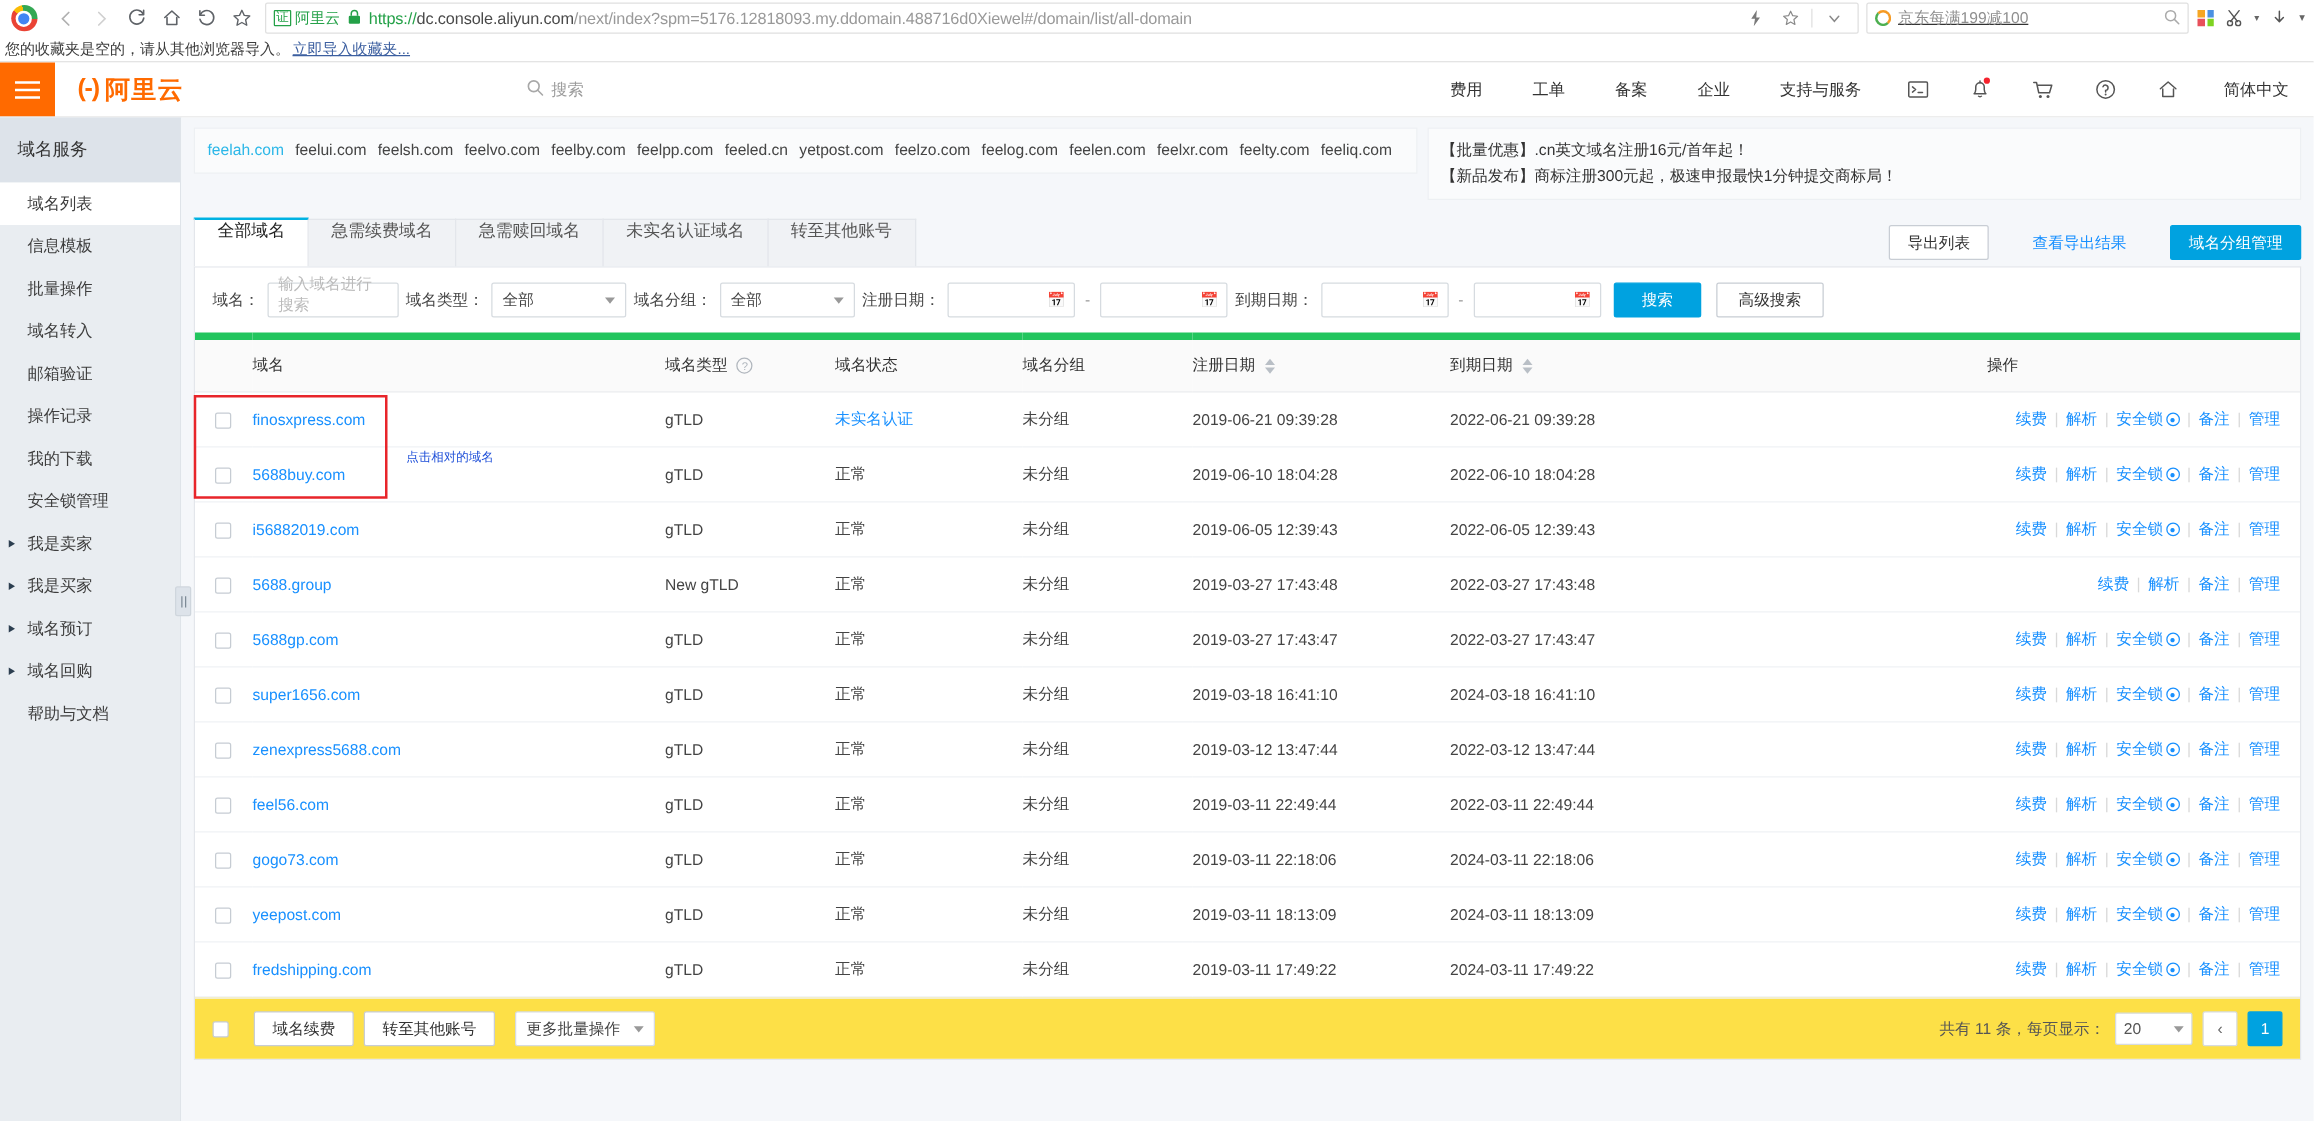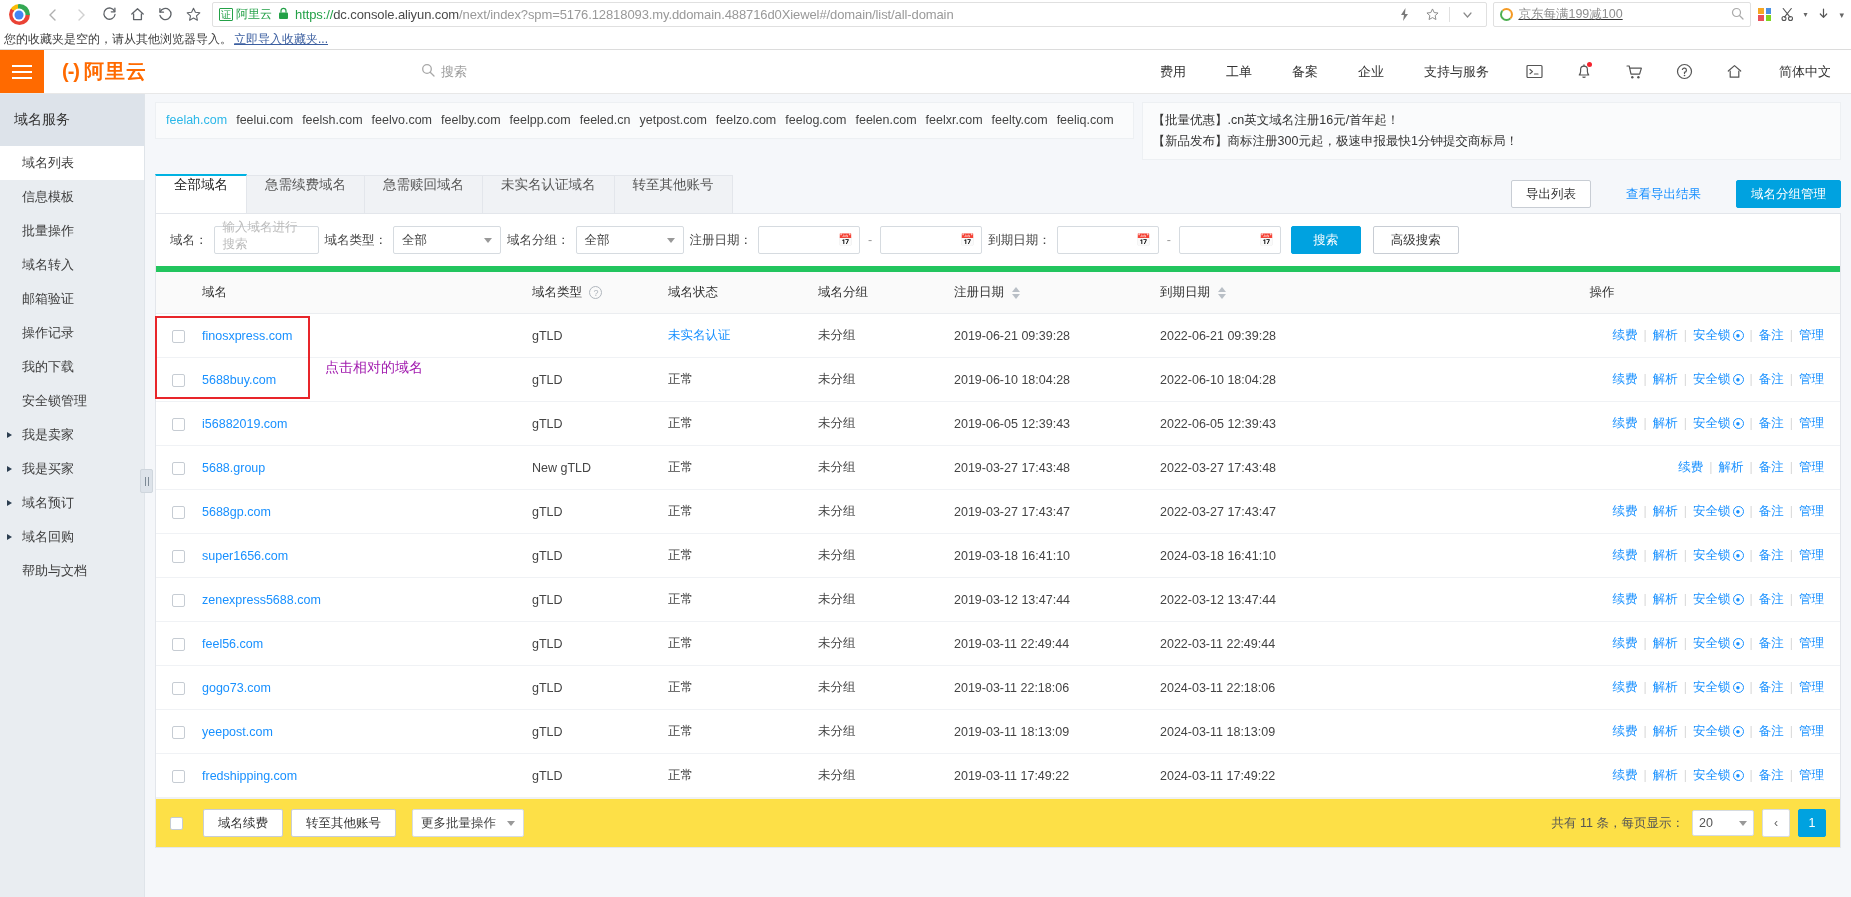--- a/index.html
+++ b/index.html
@@ -477,22 +477,22 @@
 
   
   #annot-box {
     position: absolute;
     border: 2px solid #e8252a;
     pointer-events: none;
     z-index: 30;
   }
   #annot-text {
     position: absolute;
-    color: #a21caf;
-    font-size: 14px;
+    color: #1d4ed8;
+    font-size: 10px;
     z-index: 30;
     white-space: nowrap;
   }
 
   
   #table-footer {
     display: flex;
     align-items: center;
     padding: 10px 14px;
     gap: 8px;

